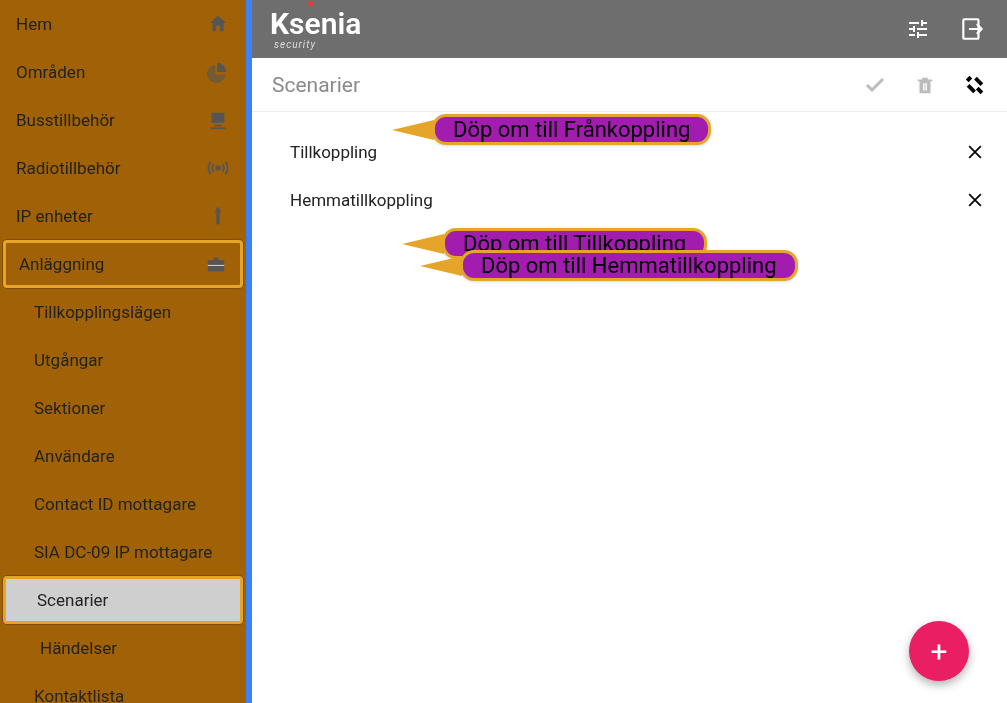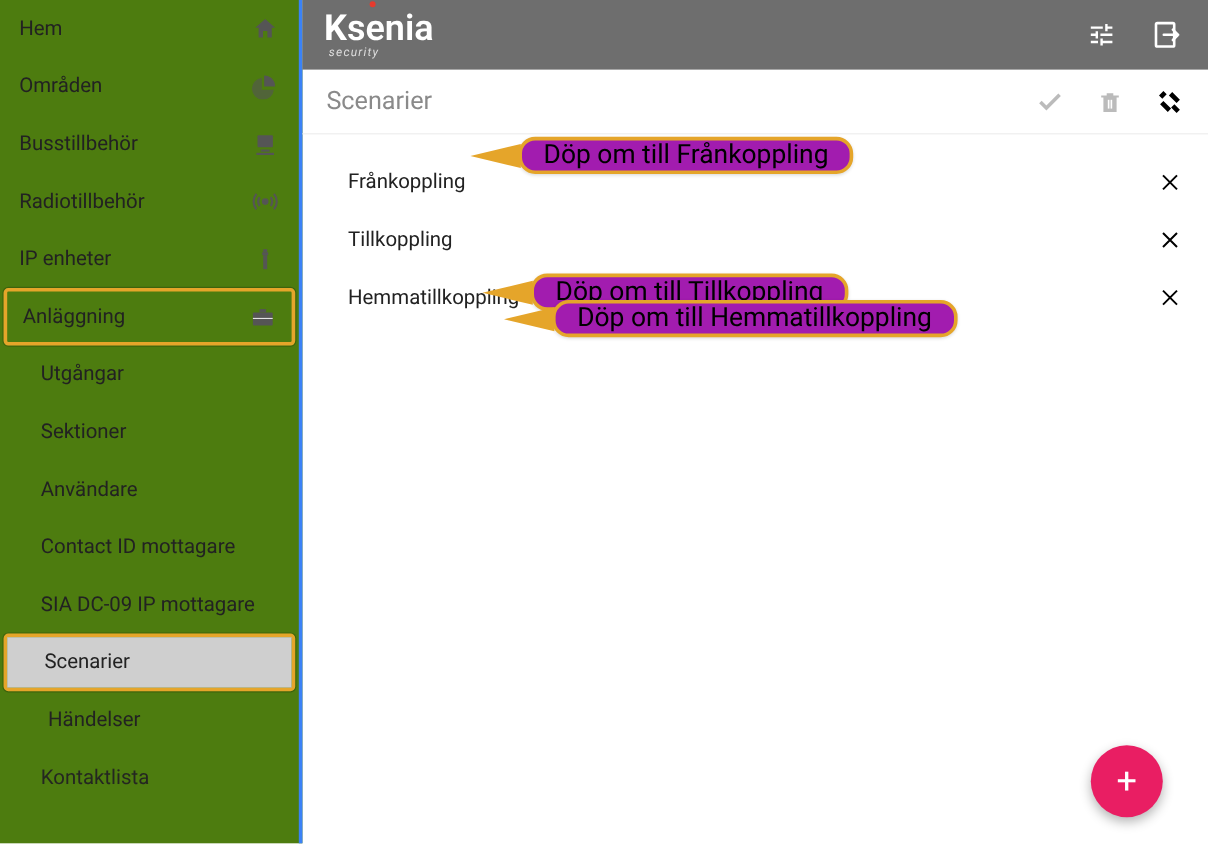--- a/index.html
+++ b/index.html
@@ -3,22 +3,22 @@
 <meta charset="utf-8">
 <style>
   * { box-sizing: border-box; margin: 0; padding: 0; font-family: -apple-system, BlinkMacSystemFont, "Segoe UI", Roboto, Helvetica, Arial, sans-serif; }
   html, body { width: 1007px; height: 703px; overflow: hidden; background: #fff; }
   .app { display: flex; width: 100%; height: 100%; }
 
   
   .sidebar {
     width: 252px;
     height: 100%;
-    background: #4d7c0f;
-    border-right: 3px solid #3b82f6;
+    background: #a16207;
+    border-right: 6px solid #3b82f6;
     overflow: hidden;
     position: relative;
   }
   .side-item {
     display: flex;
     align-items: center;
     justify-content: space-between;
     height: 48px;
     padding: 0 16px;
     cursor: pointer;
@@ -194,20 +194,23 @@
           <svg viewBox="0 0 24 24" width="22" height="22" fill="#555">
               <rect x="3" y="8" width="18" height="12" rx="1"></rect>
               <rect x="9" y="5" width="6" height="3"></rect>
               <rect x="3" y="13" width="18" height="1" fill="#e3e3e3"></rect>
             </svg>
         </span>
       </div>
     </div>
 
     <div class="side-sub">
+      <span>Tillkopplingslägen</span>
+    </div>
+    <div class="side-sub">
       <span>Utgångar</span>
     </div>
     <div class="side-sub">
       <span>Sektioner</span>
     </div>
     <div class="side-sub">
       <span>Användare</span>
     </div>
     <div class="side-sub">
       <span>Contact ID mottagare</span>
@@ -278,28 +281,20 @@
         <div class="icon" style="color:#000;">
           <svg viewBox="0 0 24 24" width="22" height="22" fill="#000">
               <path d="M6 2l3 3-4 4-3-3zM16 14l5 5-3 3-5-5zM14 3l7 7-3 3-7-7zM3 14l7 7 3-3-7-7z"></path>
             </svg>
         </div>
       </div>
     </div>
 
     <div class="content">
 
-      <div class="row">
-        <span class="row-label">Frånkoppling</span>
-        <span class="close">
-          <svg viewBox="0 0 24 24" width="20" height="20" stroke="#000" stroke-width="2">
-              <path d="M5 5l14 14M19 5L5 19"></path>
-            </svg>
-        </span>
-      </div>
 
       <div class="row">
         <span class="row-label">Tillkoppling</span>
         <span class="close">
           <svg viewBox="0 0 24 24" width="20" height="20" stroke="#000" stroke-width="2">
               <path d="M5 5l14 14M19 5L5 19"></path>
             </svg>
         </span>
       </div>
 

